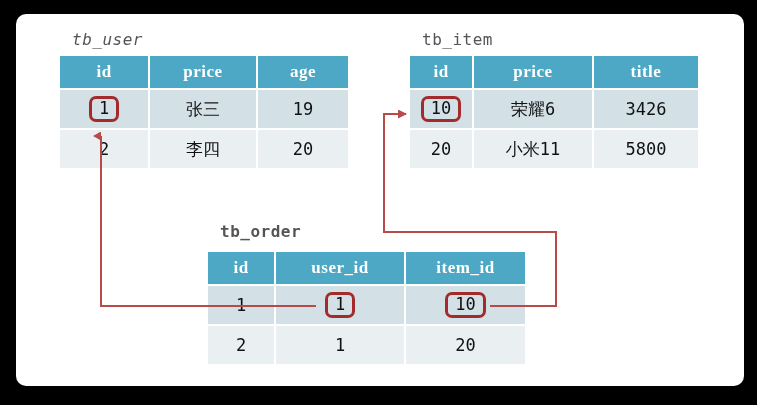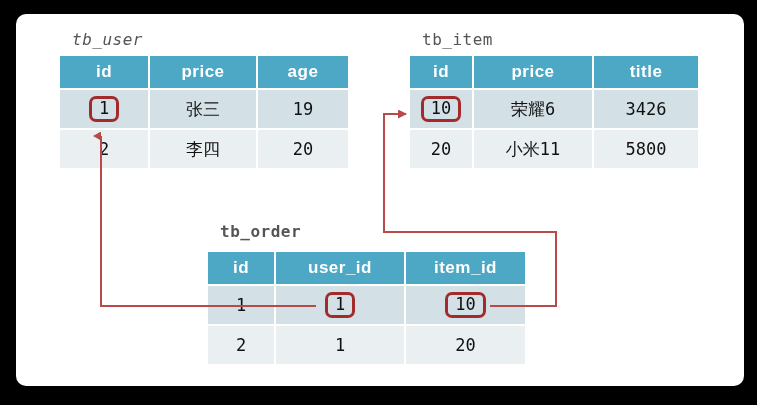--- a/index.html
+++ b/index.html
@@ -47,21 +47,21 @@
     font-family: "DejaVu Sans Mono", "Liberation Mono", monospace;
   }
   .table th {
     background: #4CA8C4;
     color: #ffffff;
     font-size: 17px;
     font-weight: bold;
     height: 32px;
     padding: 0;
     letter-spacing: 0.5px;
-    font-family: Liberation Sans, sans-serif;
+    font-family: Liberation Serif, serif;
   }
   .table td {
     color: #111111;
     font-size: 17px;
     height: 38px;
     padding: 0;
     text-align: center;
     font-family: "DejaVu Sans Mono", "Liberation Mono", monospace;
   }
   .table tr.row-a td { background: #D3E1E7; }

